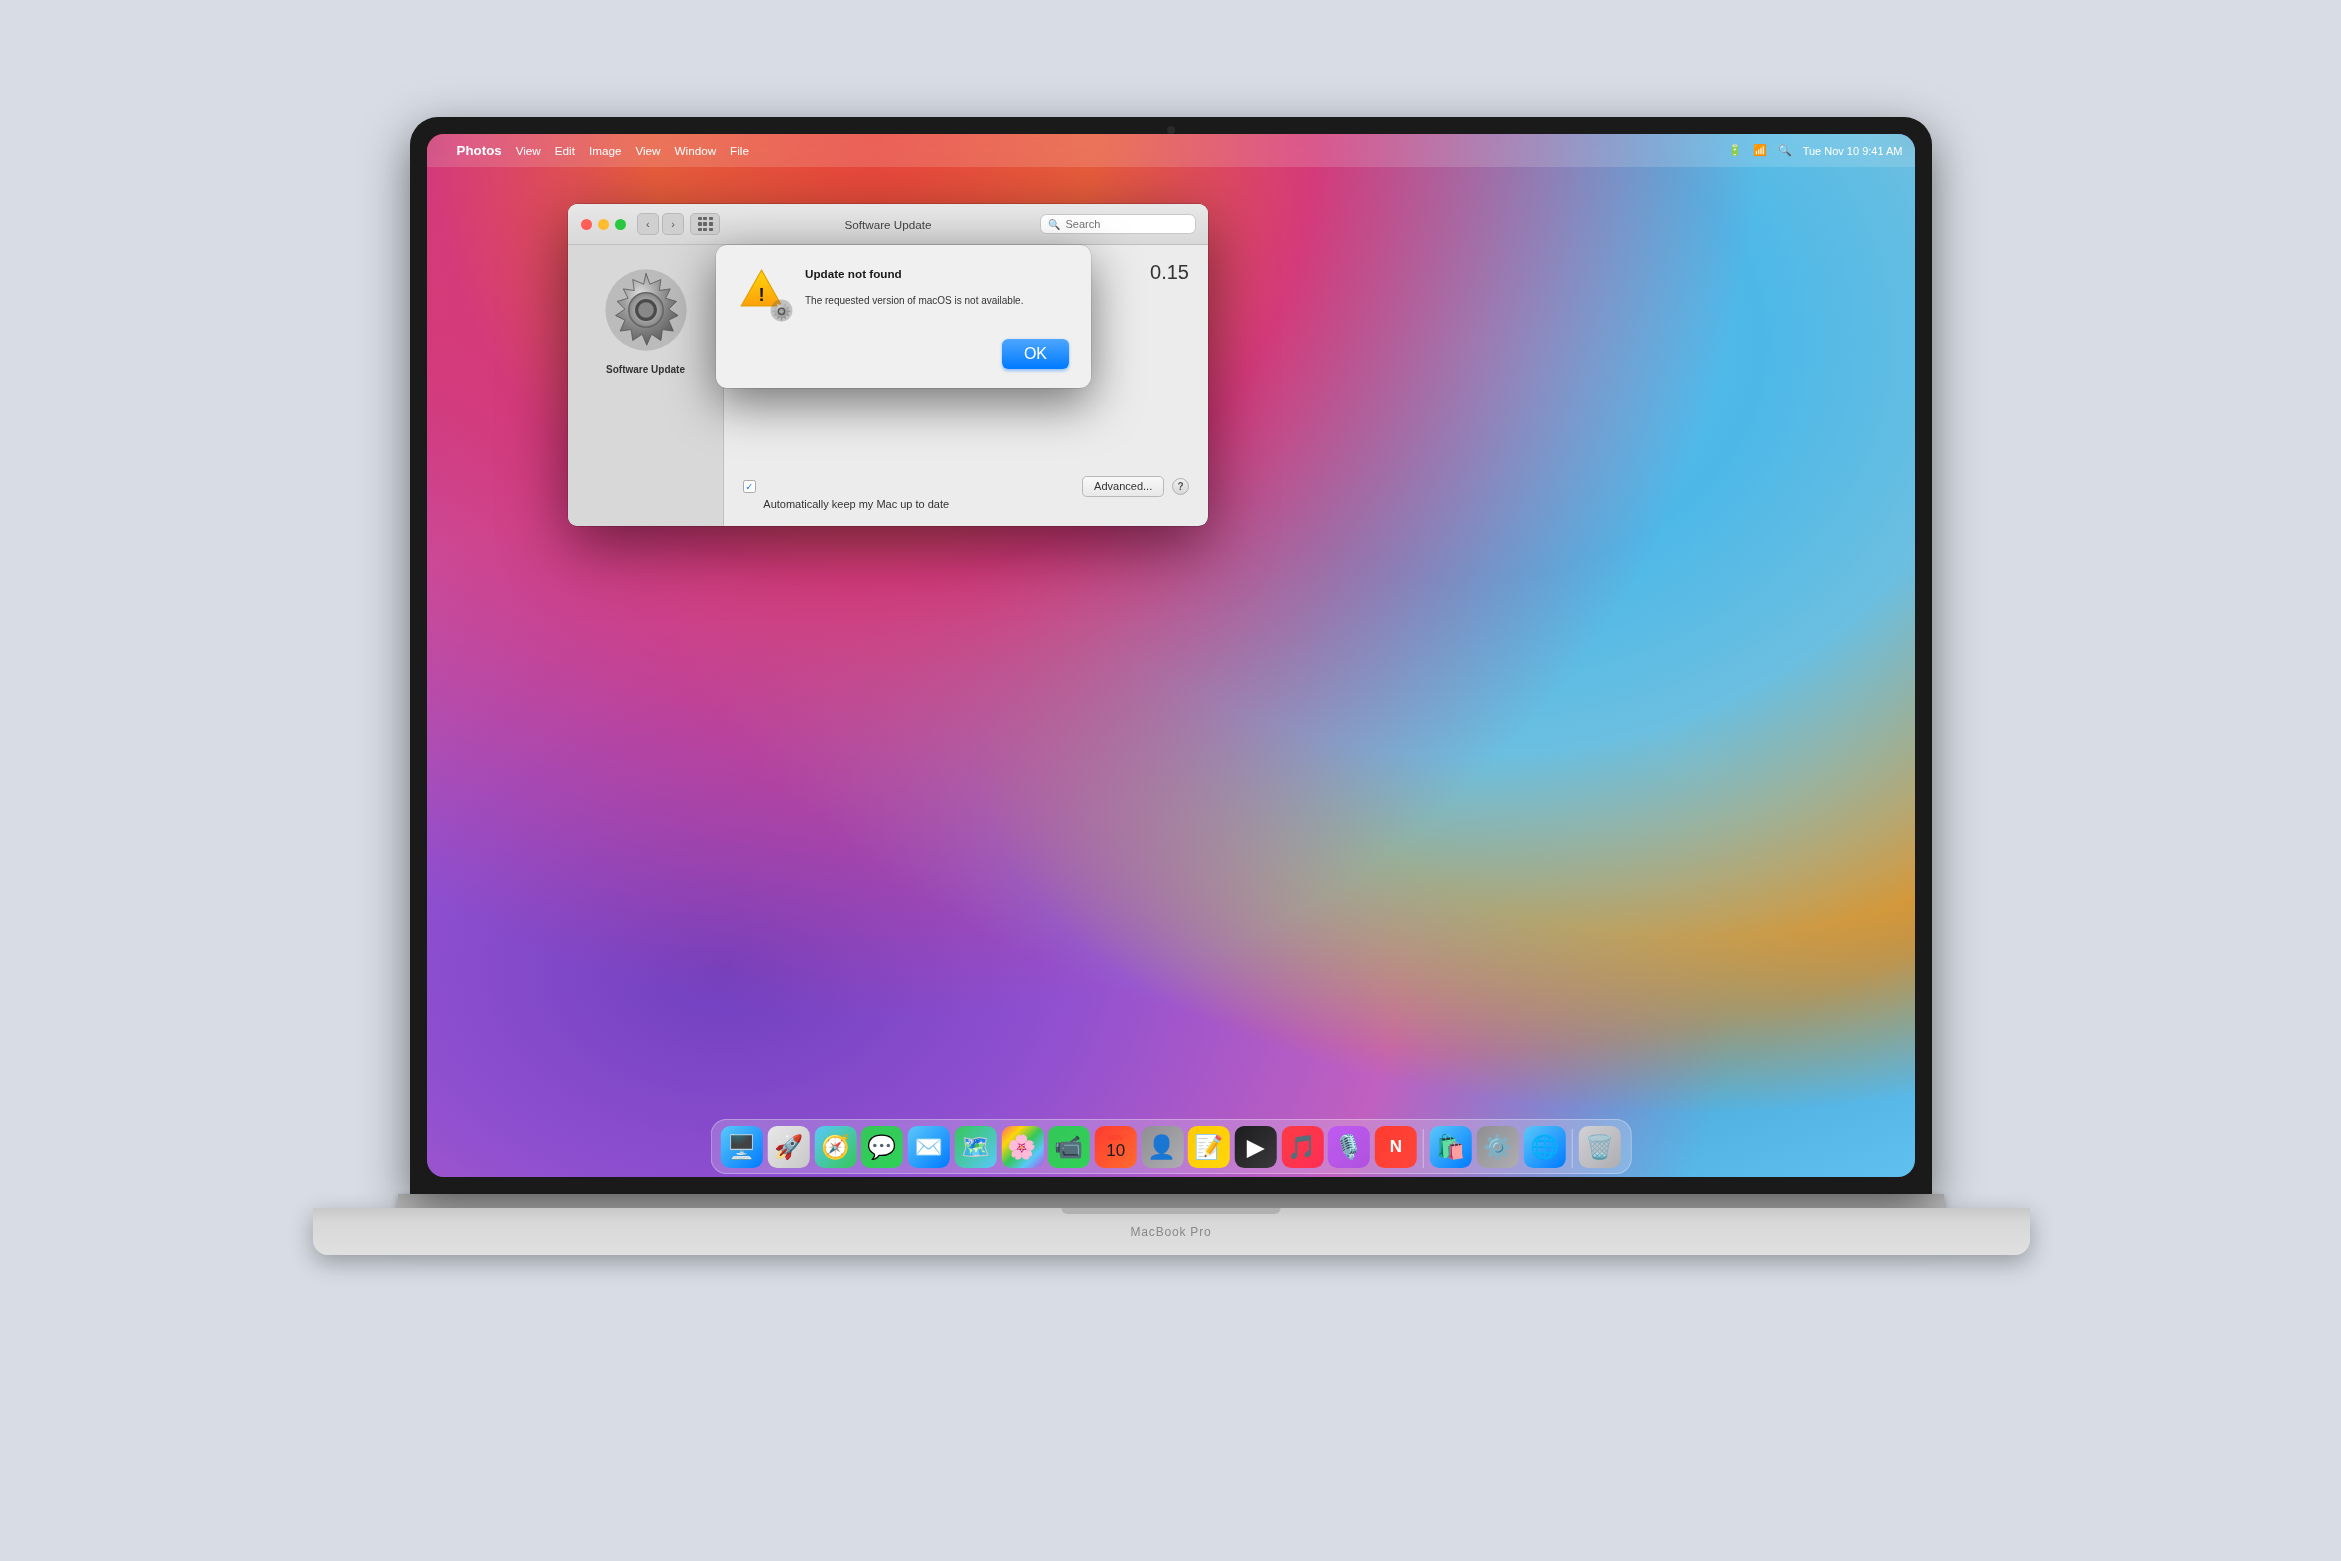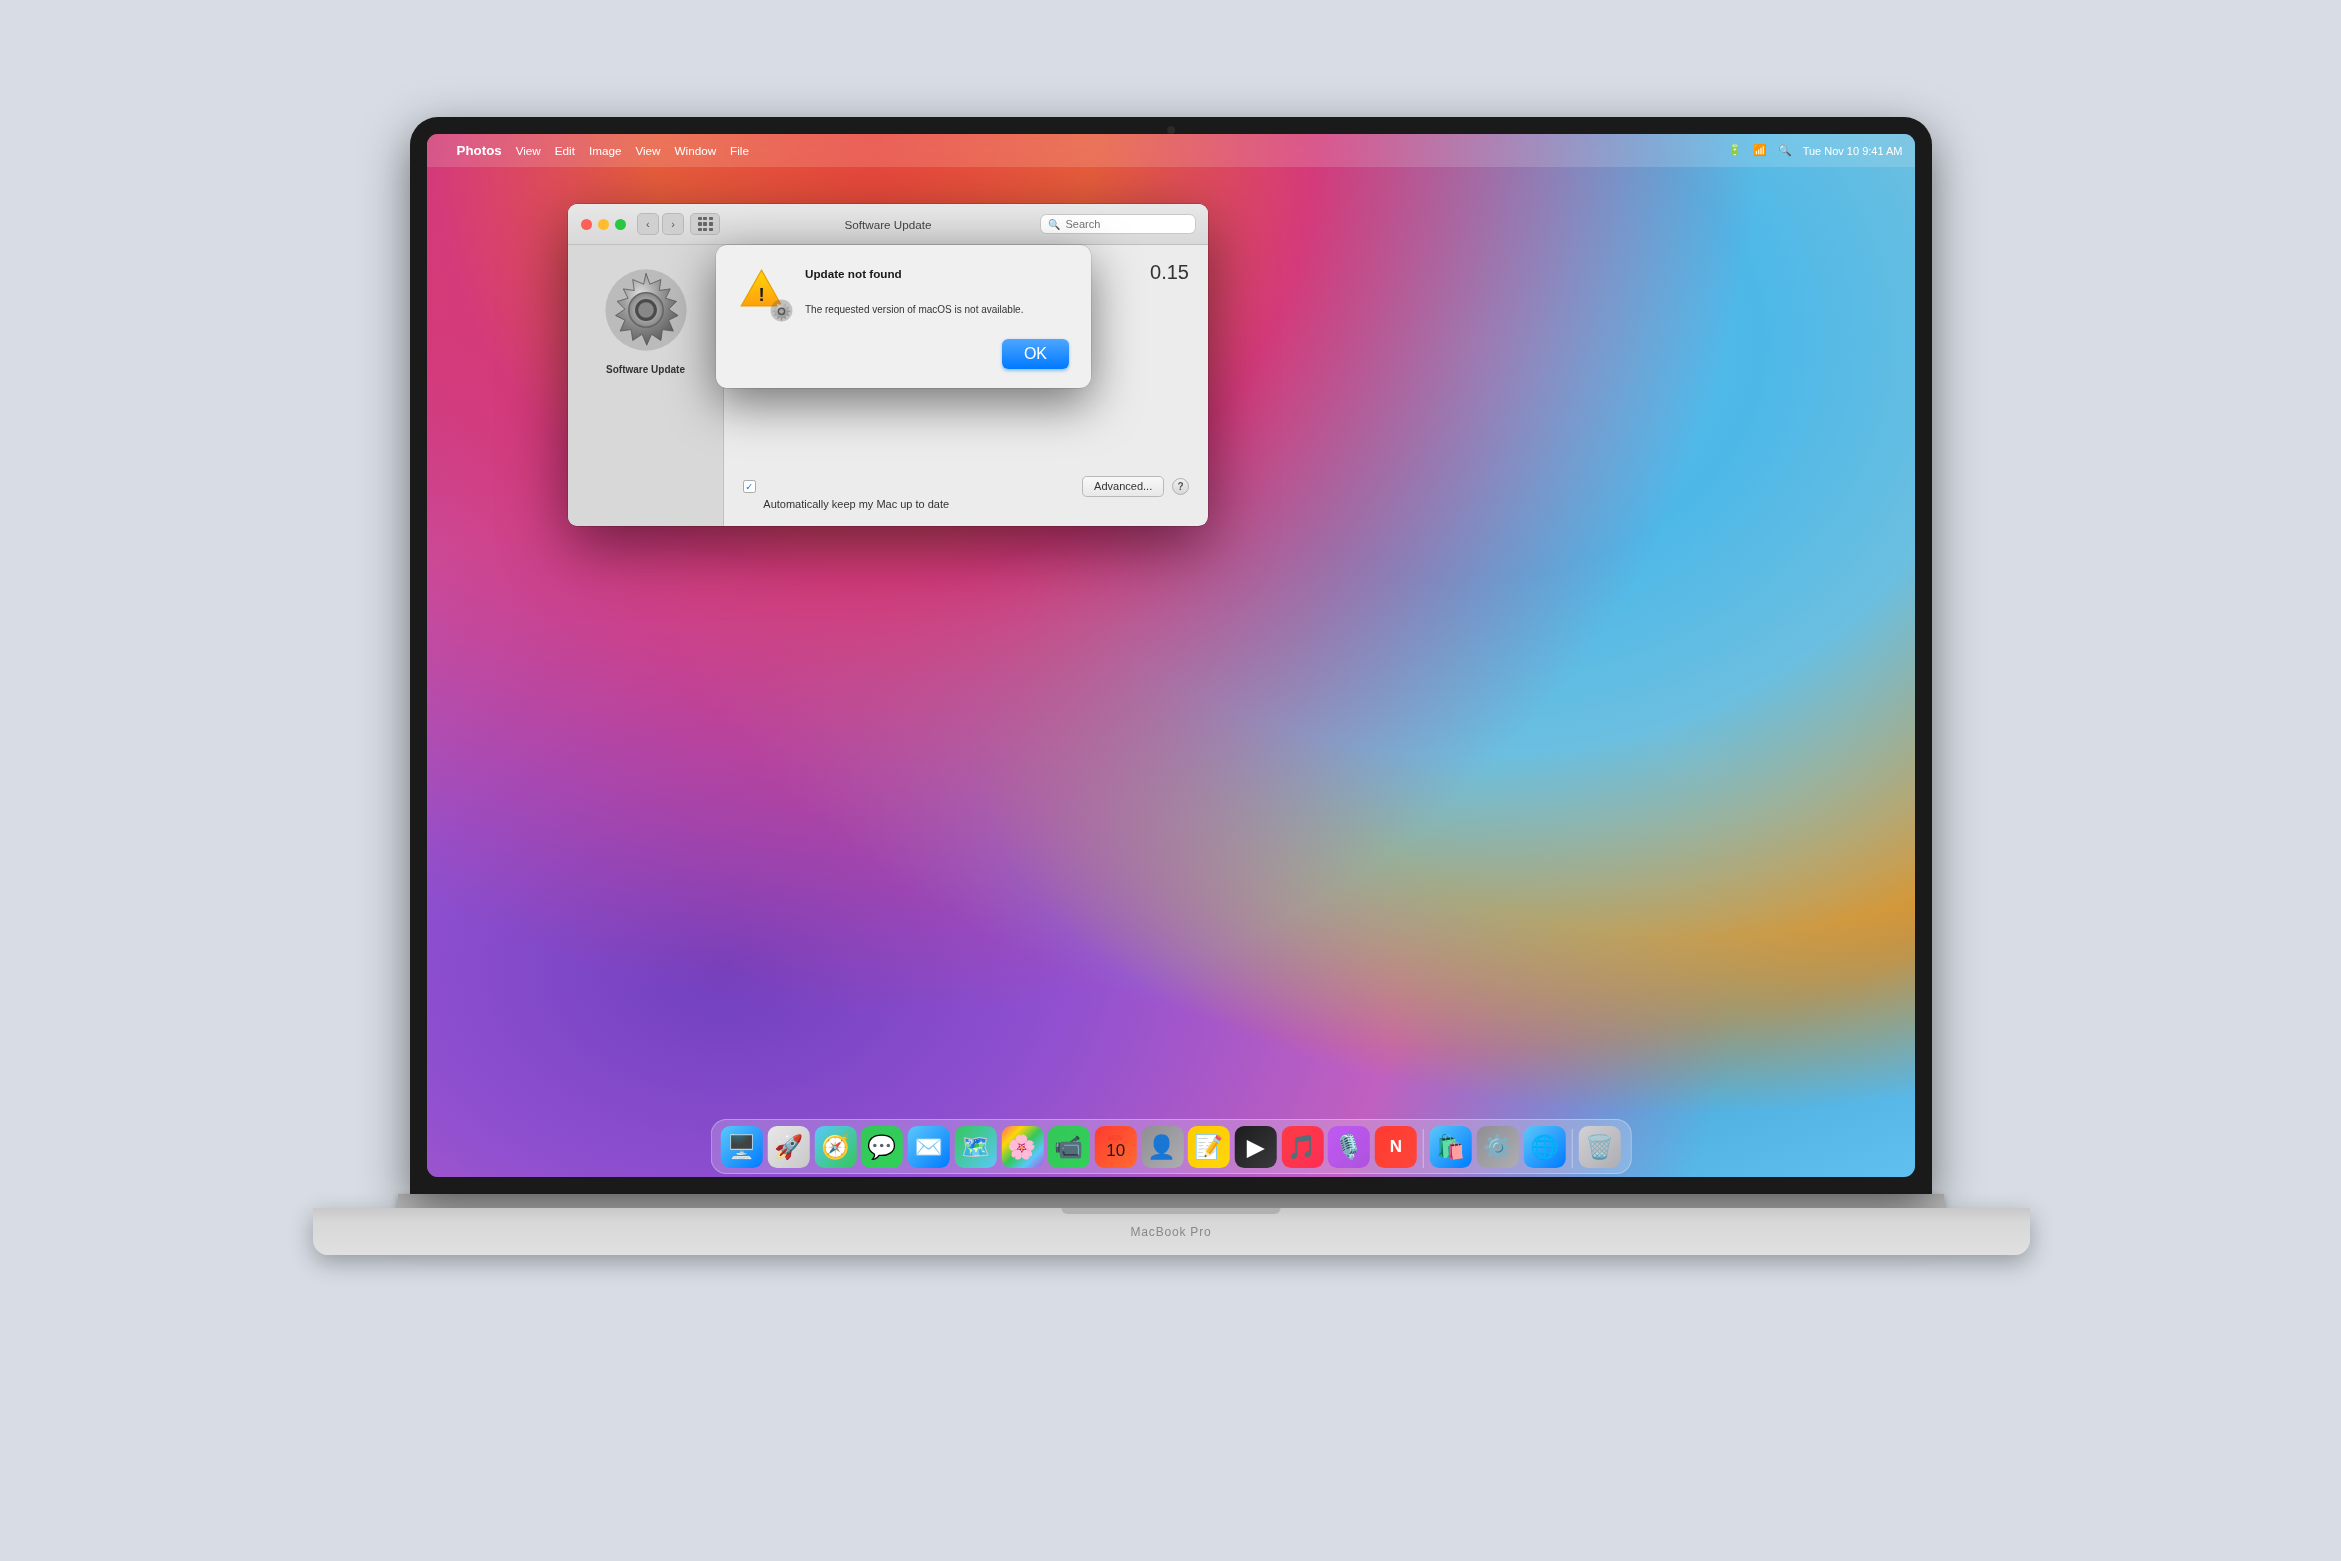--- a/index.html
+++ b/index.html
@@ -31,21 +31,21 @@
       background: #1a1a1a;
       border-radius: 28px 28px 0 0;
       padding: 17px;
       position: relative;
       box-shadow: 0 15.6px 47px rgba(0,0,0,0.5);
     }
 
     .screen-inner {
       width: 100%;
       height: 100%;
-      border-radius: 11px;
+      border-radius: 17px;
       overflow: hidden;
       position: relative;
     }
 
     
     .wallpaper {
       width: 100%;
       height: 100%;
       position: absolute;
       top: 0; left: 0;
@@ -355,21 +355,21 @@
     }
 
     .alert-text-area {
       flex: 1;
     }
 
     .alert-title {
       font-size: 11.7px;
       font-weight: 700;
       color: #1a1a1a;
-      margin-bottom: 22px;
+      margin-bottom: 13px;
     }
 
     .alert-message {
       font-size: 10px;
       color: #333;
       line-height: 1.5;
     }
 
     .alert-buttons {
       display: flex;

